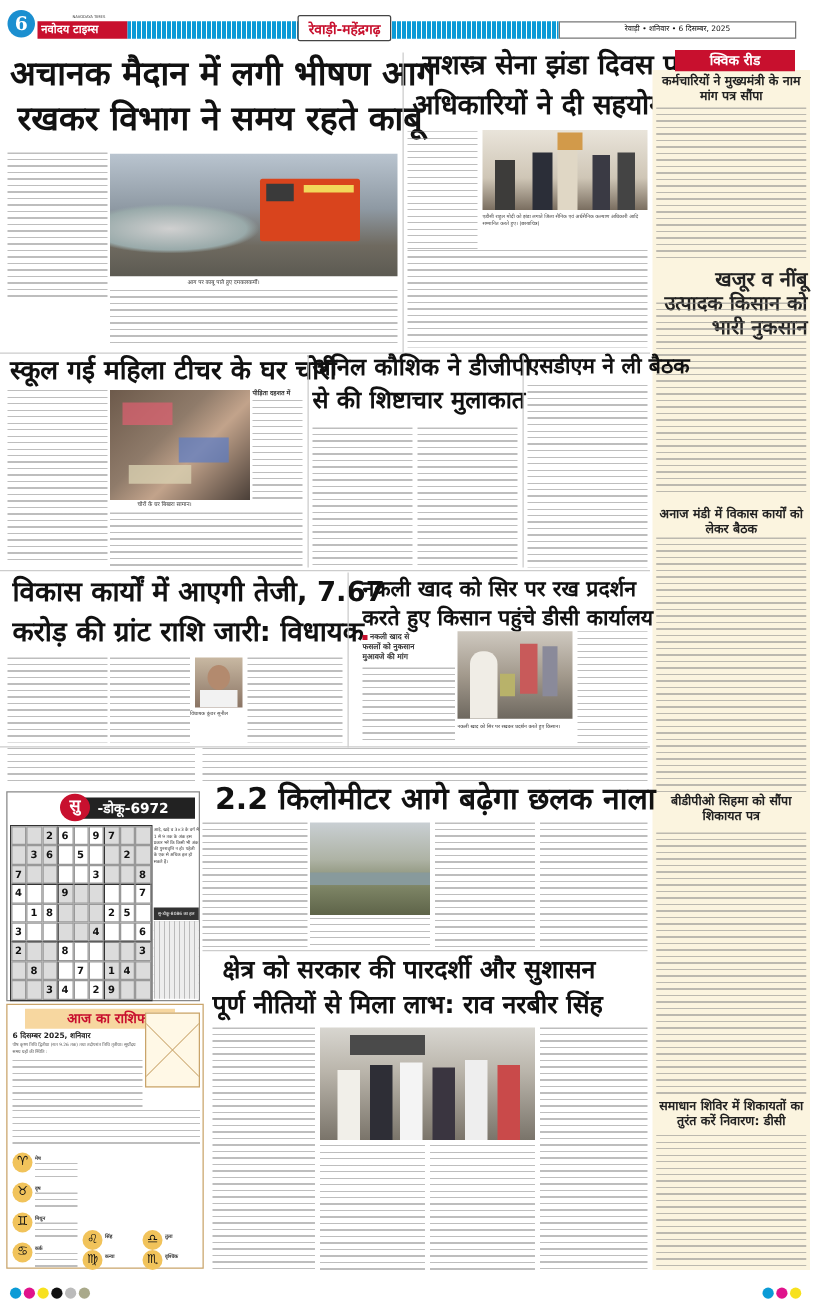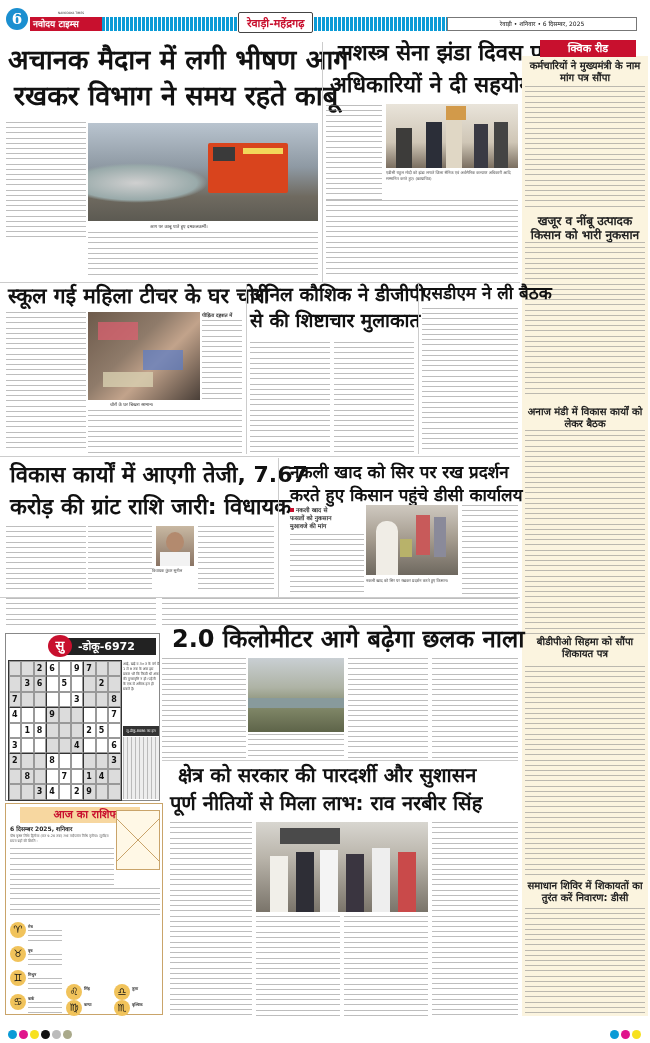--- a/index.html
+++ b/index.html
@@ -69,21 +69,21 @@
   <div style="position:absolute;left:108px;top:18px;width:14px;height:46px;background:#444;"></div>
   <div style="position:absolute;left:60px;top:2px;width:20px;height:14px;background:#d29a4a;"></div>
 </div>
 <div class="caption" style="left:386px;top:170px;width:132px;font-size:4px;color:#444;">एडीसी राहुल मोदी को झंडा लगाते जिला सैनिक एवं अर्धसैनिक कल्याण अधिकारी आदि सम्मानित करते हुए। (छायाचित्र)</div>
 <div class="body-text" style="left:326px;top:200px;width:192px;height:78px;"></div>
 
 <div class="sidebar"></div>
 <div class="quick-tag">क्विक रीड</div>
 <div class="side-head" style="top:60px;font-size:10px;">कर्मचारियों ने मुख्यमंत्री के नाम मांग पत्र सौंपा</div>
 <div class="body-text" style="left:525px;top:86px;width:120px;height:124px;"></div>
-<div class="side-head" style="top:214px;font-size:12px;">खजूर व नींबू उत्पादक किसान को भारी नुकसान</div>
+<div class="side-head" style="top:214px;font-size:16px;text-align:right;">खजूर व नींबू उत्पादक किसान को भारी नुकसान</div>
 <div class="body-text" style="left:525px;top:242px;width:120px;height:152px;"></div>
 <div class="side-head" style="top:406px;font-size:10px;">अनाज मंडी में विकास कार्यों को लेकर बैठक</div>
 <div class="body-text" style="left:525px;top:430px;width:120px;height:205px;"></div>
 <div class="side-head" style="top:636px;font-size:10px;">बीडीपीओ सिहमा को सौंपा शिकायत पत्र</div>
 <div class="body-text" style="left:525px;top:666px;width:120px;height:210px;"></div>
 <div class="side-head" style="top:880px;font-size:10px;">समाधान शिविर में शिकायतों का तुरंत करें निवारण: डीसी</div>
 <div class="body-text" style="left:525px;top:908px;width:120px;height:108px;"></div>
 
 <div class="rule" style="top:282px;width:520px;"></div>
 
@@ -228,21 +228,21 @@
       <div class="cell shade" style="border-left: 1.2px solid rgb(51, 51, 51);">9</div>
       <div class="cell shade"></div>
       <div class="cell shade"></div>
     </div>
   <div class="caption" style="left:117px;top:28px;width:36px;font-size:3.5px;line-height:5px;color:#333;">आड़े, खड़े व 3×3 के वर्ग में 1 से 9 तक के अंक इस प्रकार भरें कि किसी भी अंक की पुनरावृत्ति न हो। पहेली के एक से अधिक हल हो सकते हैं।</div>
   <div class="abs" style="left:117px;top:92px;width:36px;height:10px;background:#333;color:#fff;font-size:3.5px;line-height:10px;text-align:center;">सु-डोकू-8086 का हल</div>
   <div class="abs" style="left:117px;top:103px;width:36px;height:62px;background:repeating-linear-gradient(90deg,#bbb 0 1px,#eee 1px 4px),repeating-linear-gradient(180deg,#bbb 0 1px,transparent 1px 7px);"></div>
 </div>
 
 <div class="body-text" style="left:162px;top:598px;width:356px;height:30px;"></div>
-<div class="headline" style="left:172px;top:626px;font-size:24px;">2.0 किलोमीटर आगे बढ़ेगा छलक नाला</div>
+<div class="headline" style="left:172px;top:626px;font-size:24px;">2.2 किलोमीटर आगे बढ़ेगा छलक नाला</div>
 <div class="body-text" style="left:162px;top:658px;width:84px;height:100px;"></div>
 <div class="photo" style="left:248px;top:658px;width:96px;height:74px;background:linear-gradient(180deg,#c9cfd3 0%,#aeb3a5 40%,#7d8465 70%,#5e6449 100%);">
   <div style="position:absolute;left:0;top:40px;width:96px;height:10px;background:#889a9c;"></div>
 </div>
 <div class="body-text" style="left:248px;top:734px;width:96px;height:24px;"></div>
 <div class="body-text" style="left:348px;top:658px;width:80px;height:100px;"></div>
 <div class="body-text" style="left:432px;top:658px;width:86px;height:100px;"></div>
 
 <div class="rule" style="top:760px;left:162px;width:356px;"></div>
 

